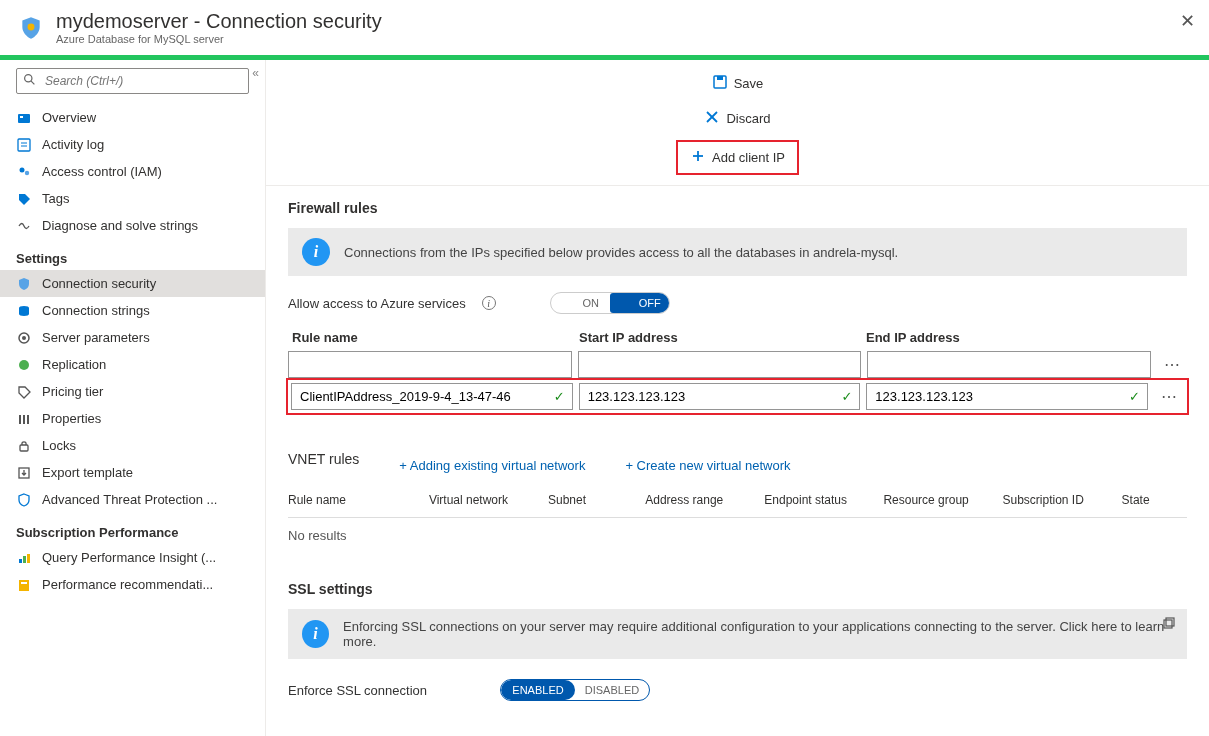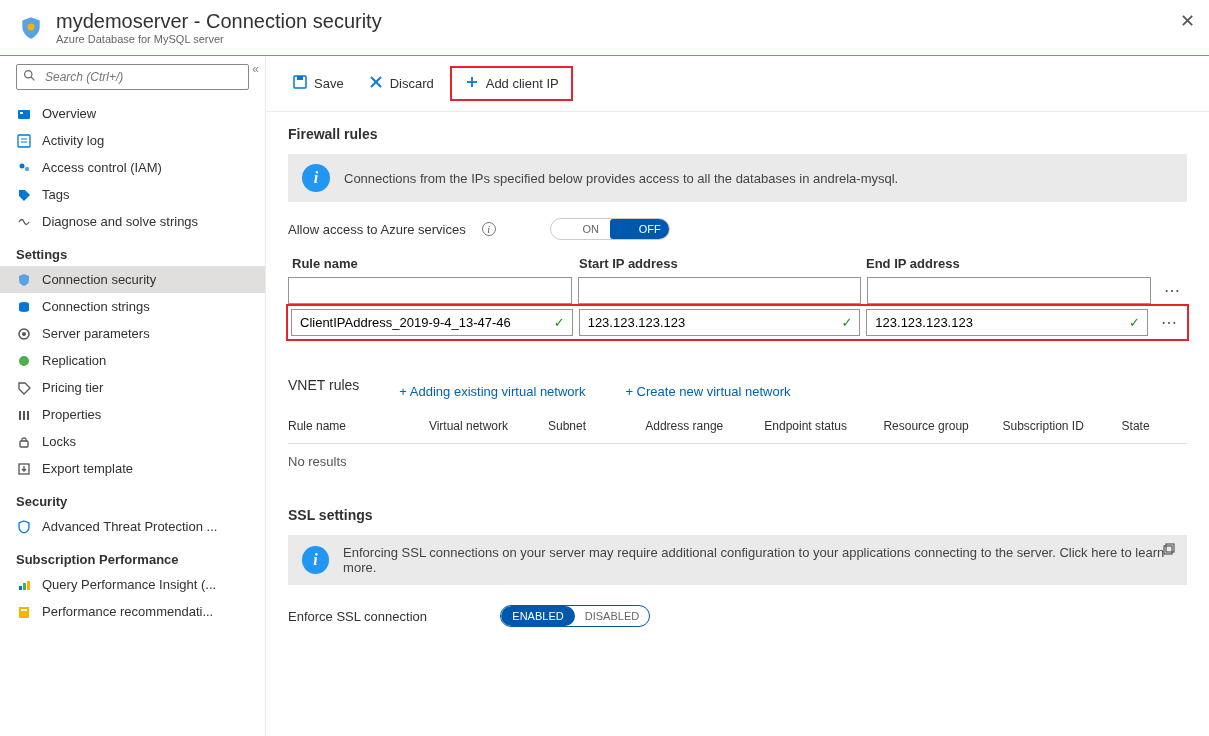--- a/index.html
+++ b/index.html
@@ -1,34 +1,34 @@
 <!DOCTYPE html>
 <html><head>
 <meta charset="utf-8">
 <style>
 * { box-sizing: border-box; margin: 0; padding: 0; font-family: "Segoe UI", Arial, sans-serif; }
 body { width: 1209px; height: 736px; background: #fff; overflow: hidden; color: #323130; font-size: 13px; }
-.header { display: flex; align-items: center; padding: 10px 16px; border-bottom: 1px solid #22c55e; position: relative; }
+.header { display: flex; align-items: center; padding: 10px 16px; border-bottom: 5px solid #22c55e; position: relative; }
 .header-icon { width: 30px; height: 30px; margin-right: 10px; display:flex; align-items:center; justify-content:center; }
 .header-title { font-size: 20px; font-weight: 400; }
 .header-sub { font-size: 11px; color: #666; margin-top: 0px; }
 .close-x { position: absolute; right: 14px; top: 10px; font-size: 18px; color: #555; cursor: pointer; }
 .main { display: flex; height: calc(100% - 50px); }
 .sidebar { width: 266px; border-right: 1px solid #edebe9; padding: 8px 0; overflow-y: auto; position:relative; }
 .collapse { position:absolute; right:6px; top:6px; color:#888; font-size:12px; cursor:pointer; }
 .search { margin: 0 16px 10px 16px; }
 .search input { width: 100%; padding: 5px 8px 5px 28px; border: 1px solid #8a8886; border-radius: 2px; font-size: 12px; font-style: italic; color: #555; }
 .search-wrap { position: relative; }
 .search-wrap .sicon { position: absolute; left: 7px; top: 5px; color: #666; }
 .nav-item { display: flex; align-items: center; padding: 6px 16px; gap: 10px; cursor: pointer; font-size: 13px; color: #323130; }
 .nav-item.active { background: #e1dfdd; }
 .nav-icon { width: 16px; flex: 0 0 16px; display:inline-flex; align-items:center; justify-content:center; }
 .nav-group { padding: 12px 16px 4px 16px; font-size: 13px; font-weight: 600; color: #323130; }
 .content { flex: 1; overflow-y: auto; }
-.toolbar { display: flex; align-items: center; gap: 8px; padding: 10px 18px; border-bottom: 1px solid #edebe9; }
+.toolbar { display: flex; align-items: center; gap: 8px; padding: 10px 18px; border-bottom: 1px solid #edebe9; flex-direction: column; }
 .tbtn { display: flex; align-items: center; gap: 6px; padding: 4px 8px; cursor: pointer; border: none; background: none; font-size: 13px; color: #323130; }
 .tbtn .icn { color: #0078d4; }
 .tbtn.highlight { border: 2px solid #e6232e; padding: 6px 12px; }
 .section { padding: 14px 22px; }
 .section h3 { font-size: 14px; font-weight: 600; margin-bottom: 12px; }
 .info-bar { display: flex; align-items: center; gap: 14px; background: #eaeaea; padding: 10px 14px; font-size: 13px; color: #444; position:relative; }
 .info-circle { width: 28px; height: 28px; border-radius: 50%; background: #2196f3; color: #fff; display:flex; align-items:center; justify-content:center; font-weight:bold; font-family: Georgia, serif; font-style: italic; font-size: 16px; }
 .row-flex { display: flex; align-items: center; gap: 12px; margin-top: 16px; font-size: 13px; }
 .toggle { width: 120px; height: 22px; border-radius: 11px; background: #fff; border: 1px solid #ccc; display:flex; overflow:hidden; font-size:11px; cursor:pointer; }
 .toggle .opt { flex:1; display:flex; align-items:center; justify-content:center; color:#666;padding-left:21px; }
@@ -196,21 +196,20 @@
     <div class="nav-item">
         <span class="nav-icon">
           <svg width="14" height="14">
             <rect x="2" y="2" width="10" height="10" fill="none" stroke="#555" stroke-width="1.3"></rect>
             <path d="M7 4 L7 9 M5 7 L7 9 L9 7" fill="none" stroke="#555" stroke-width="1.3"></path>
           </svg>
         </span>
         <span>Export template</span>
       </div>
 
-    <div class="nav-group">Security</div>
     <div class="nav-item">
         <span class="nav-icon">
           <svg width="14" height="14">
             <path d="M7 1 L12 3 V7 C12 10 10 12 7 13 C4 12 2 10 2 7 V3 Z" fill="none" stroke="#0078d4" stroke-width="1.3"></path>
           </svg>
         </span>
         <span>Advanced Threat Protection ...</span>
       </div>
 
     <div class="nav-group">Subscription Performance</div>

